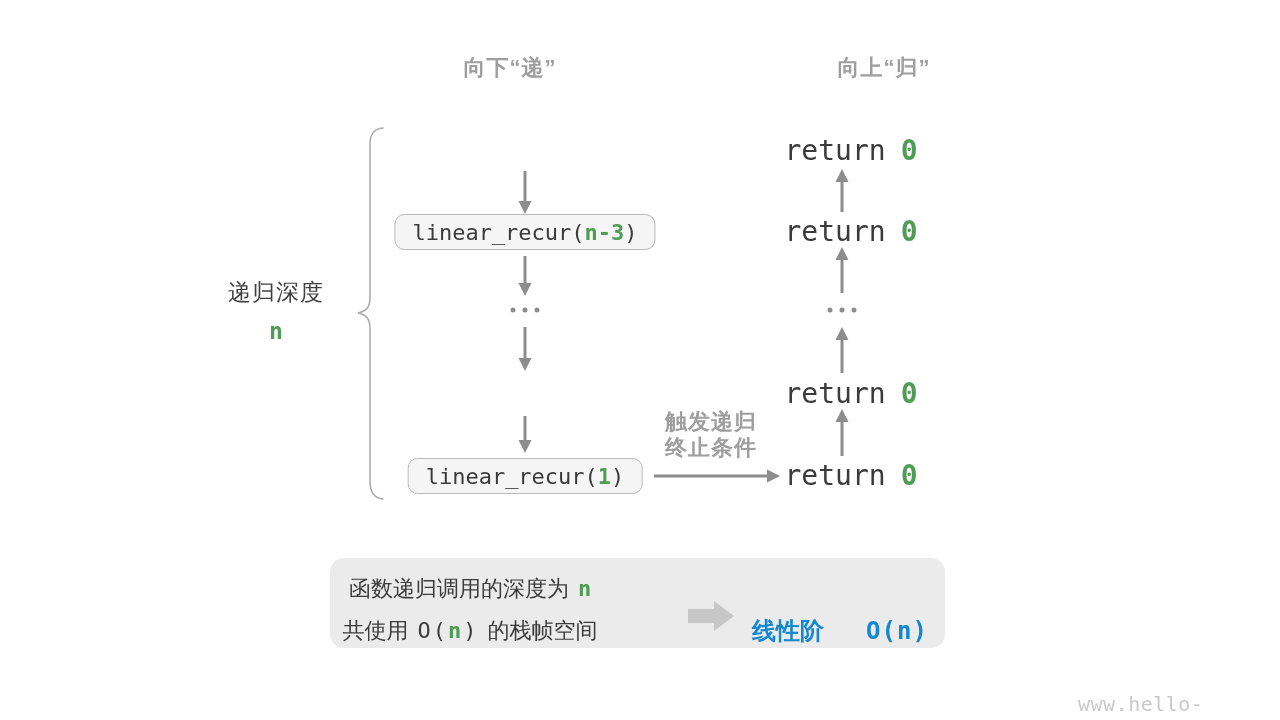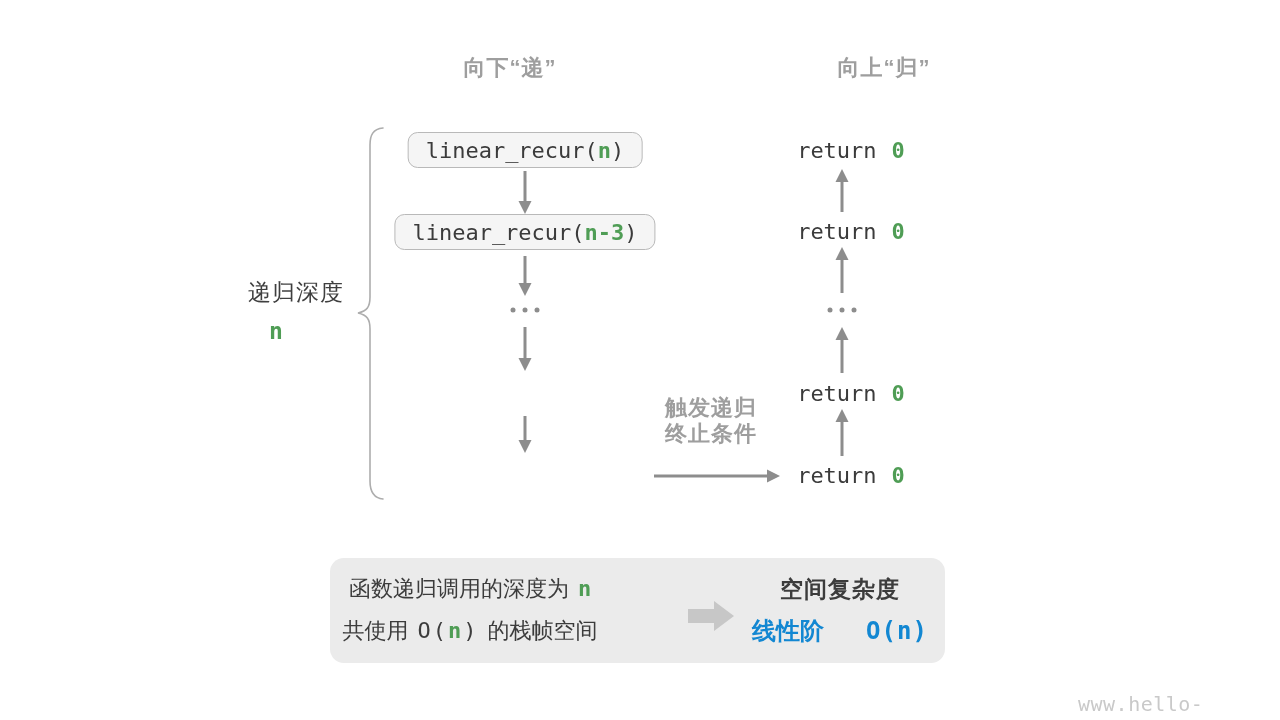--- a/index.html
+++ b/index.html
@@ -16,36 +16,36 @@
 
   
   .call-box{
     height:36px;display:flex;align-items:center;justify-content:center;
     padding:0 17px;background:#f5f5f5;border:1.6px solid #b9b9b9;border-radius:10px;
     font-size:22px;box-sizing:border-box;
   }
   .call-box .mono{font-size:22px;color:#3b3b3b;}
 
   
-  .return-line{font-size:22px;color:#3b3b3b;display:flex;gap:15px;align-items:baseline;}
+  .return-line{font-size:28px;color:#3b3b3b;display:flex;gap:15px;align-items:baseline;}
 
   
   .dots{display:flex;gap:7px;align-items:center;}
   .dots .dot{width:5px;height:5px;border-radius:50%;background:#8d8d8d;}
 
   
-  .depth-label{font-size:23px;color:#3f3f3f;letter-spacing:1px;margin-left:20px;}
+  .depth-label{font-size:23px;color:#3f3f3f;letter-spacing:1px;}
   .depth-value{font-size:23px;}
 
   
   .terminate{color:#9e9e9e;font-weight:700;font-size:22px;line-height:26px;text-align:center;letter-spacing:1px;}
 
   
   .panel{
-    left:330px;top:558px;width:615px;height:105px;background:#ebebeb;border-radius:14px;
+    left:330px;top:558px;width:615px;height:90px;background:#ebebeb;border-radius:14px;
   }
   .sum-line{font-size:22px;color:#3c3c3c;display:flex;gap:9px;align-items:baseline;}
   .sum-code{letter-spacing:2px;font-size:22px;}
   .result-title{font-size:23px;font-weight:700;color:#3c3c3c;letter-spacing:1px;}
   .result-line{font-size:24px;font-weight:700;display:flex;gap:10px;align-items:baseline;}
   .result-line .mono{font-size:24px;letter-spacing:1px;}
 
   .watermark{left:1078px;top:692px;font-size:20px;color:#c9c9c9;letter-spacing:0.5px;}
 
   svg.overlay{position:absolute;left:0;top:0;pointer-events:none;}
@@ -100,25 +100,25 @@
       </g>
     </g>
   </svg>
 
   <div class="abs ctr gray-head" style="left:510px;top:68px;">向下“递”</div>
   <div class="abs ctr gray-head" style="left:884px;top:68px;">向上“归”</div>
 
   <div class="abs ctr depth-label" style="left:276px;top:292px;">递归深度</div>
   <div class="abs ctr depth-value mono green" style="left:276px;top:331px;">n</div>
 
-  <div class="abs ctr call-box" style="left:525px;top:150px;">
-    <span class="mono"><span>linear_recur(</span><span class="green">n</span><span>)</span></span>
-  </div>
   <div class="abs ctr call-box" style="left:525px;top:232px;">
     <span class="mono"><span>linear_recur(</span><span class="green">n-3</span><span>)</span></span>
+  </div>
+  <div class="abs ctr call-box" style="left:525px;top:476px;">
+    <span class="mono"><span>linear_recur(</span><span class="green">1</span><span>)</span></span>
   </div>
 
   <div class="abs ctr dots" style="left:525px;top:310px;" title="...">
     <span class="dot"></span>
       <span class="dot"></span>
       <span class="dot"></span>
   </div>
   <div class="abs ctr dots" style="left:842px;top:310px;" title="...">
     <span class="dot"></span>
       <span class="dot"></span>
@@ -135,42 +135,41 @@
   </div>
   <div class="abs ctr return-line mono" style="left:851px;top:393px;">
     <span>return</span>
       <span class="green">0</span>
   </div>
   <div class="abs ctr return-line mono" style="left:851px;top:475px;">
     <span>return</span>
       <span class="green">0</span>
   </div>
 
-  <div class="abs ctr terminate" style="left:711px;top:421px;">
+  <div class="abs ctr terminate" style="left:711px;top:435px;">
     <div>触发递归</div>
     <div>终止条件</div>
   </div>
 
   <div class="abs panel">
 
     <div class="abs ctr sum-line" style="left:140px;top:31px;">
       <span>函数递归调用的深度为</span>
         <span class="mono green">n</span>
     </div>
     <div class="abs ctr sum-line" style="left:140px;top:73px;">
       <span>共使用</span>
         <span class="mono sum-code"><span>O(</span><span class="green">n</span><span>)</span></span>
         <span>的栈帧空间</span>
     </div>
 
     <svg class="abs" style="left:358px;top:40px;" width="46" height="36" viewBox="0 0 46 36">
       <polygon points="0,11 26,11 26,3 46,18 26,33 26,25 0,25" fill="#c7c7c7"></polygon>
     </svg>
 
-    <div class="abs ctr result-title" style="left:510px;top:31px;">空间复杂度</div>
     <div class="abs ctr result-line blue" style="left:510px;top:73px;gap:42px;">
       <span>线性阶</span>
         <span class="mono">O(n)</span>
     </div>
   </div>
 
   <div class="abs mono watermark">www.hello-algo.com</div>
 
 </div>
 

